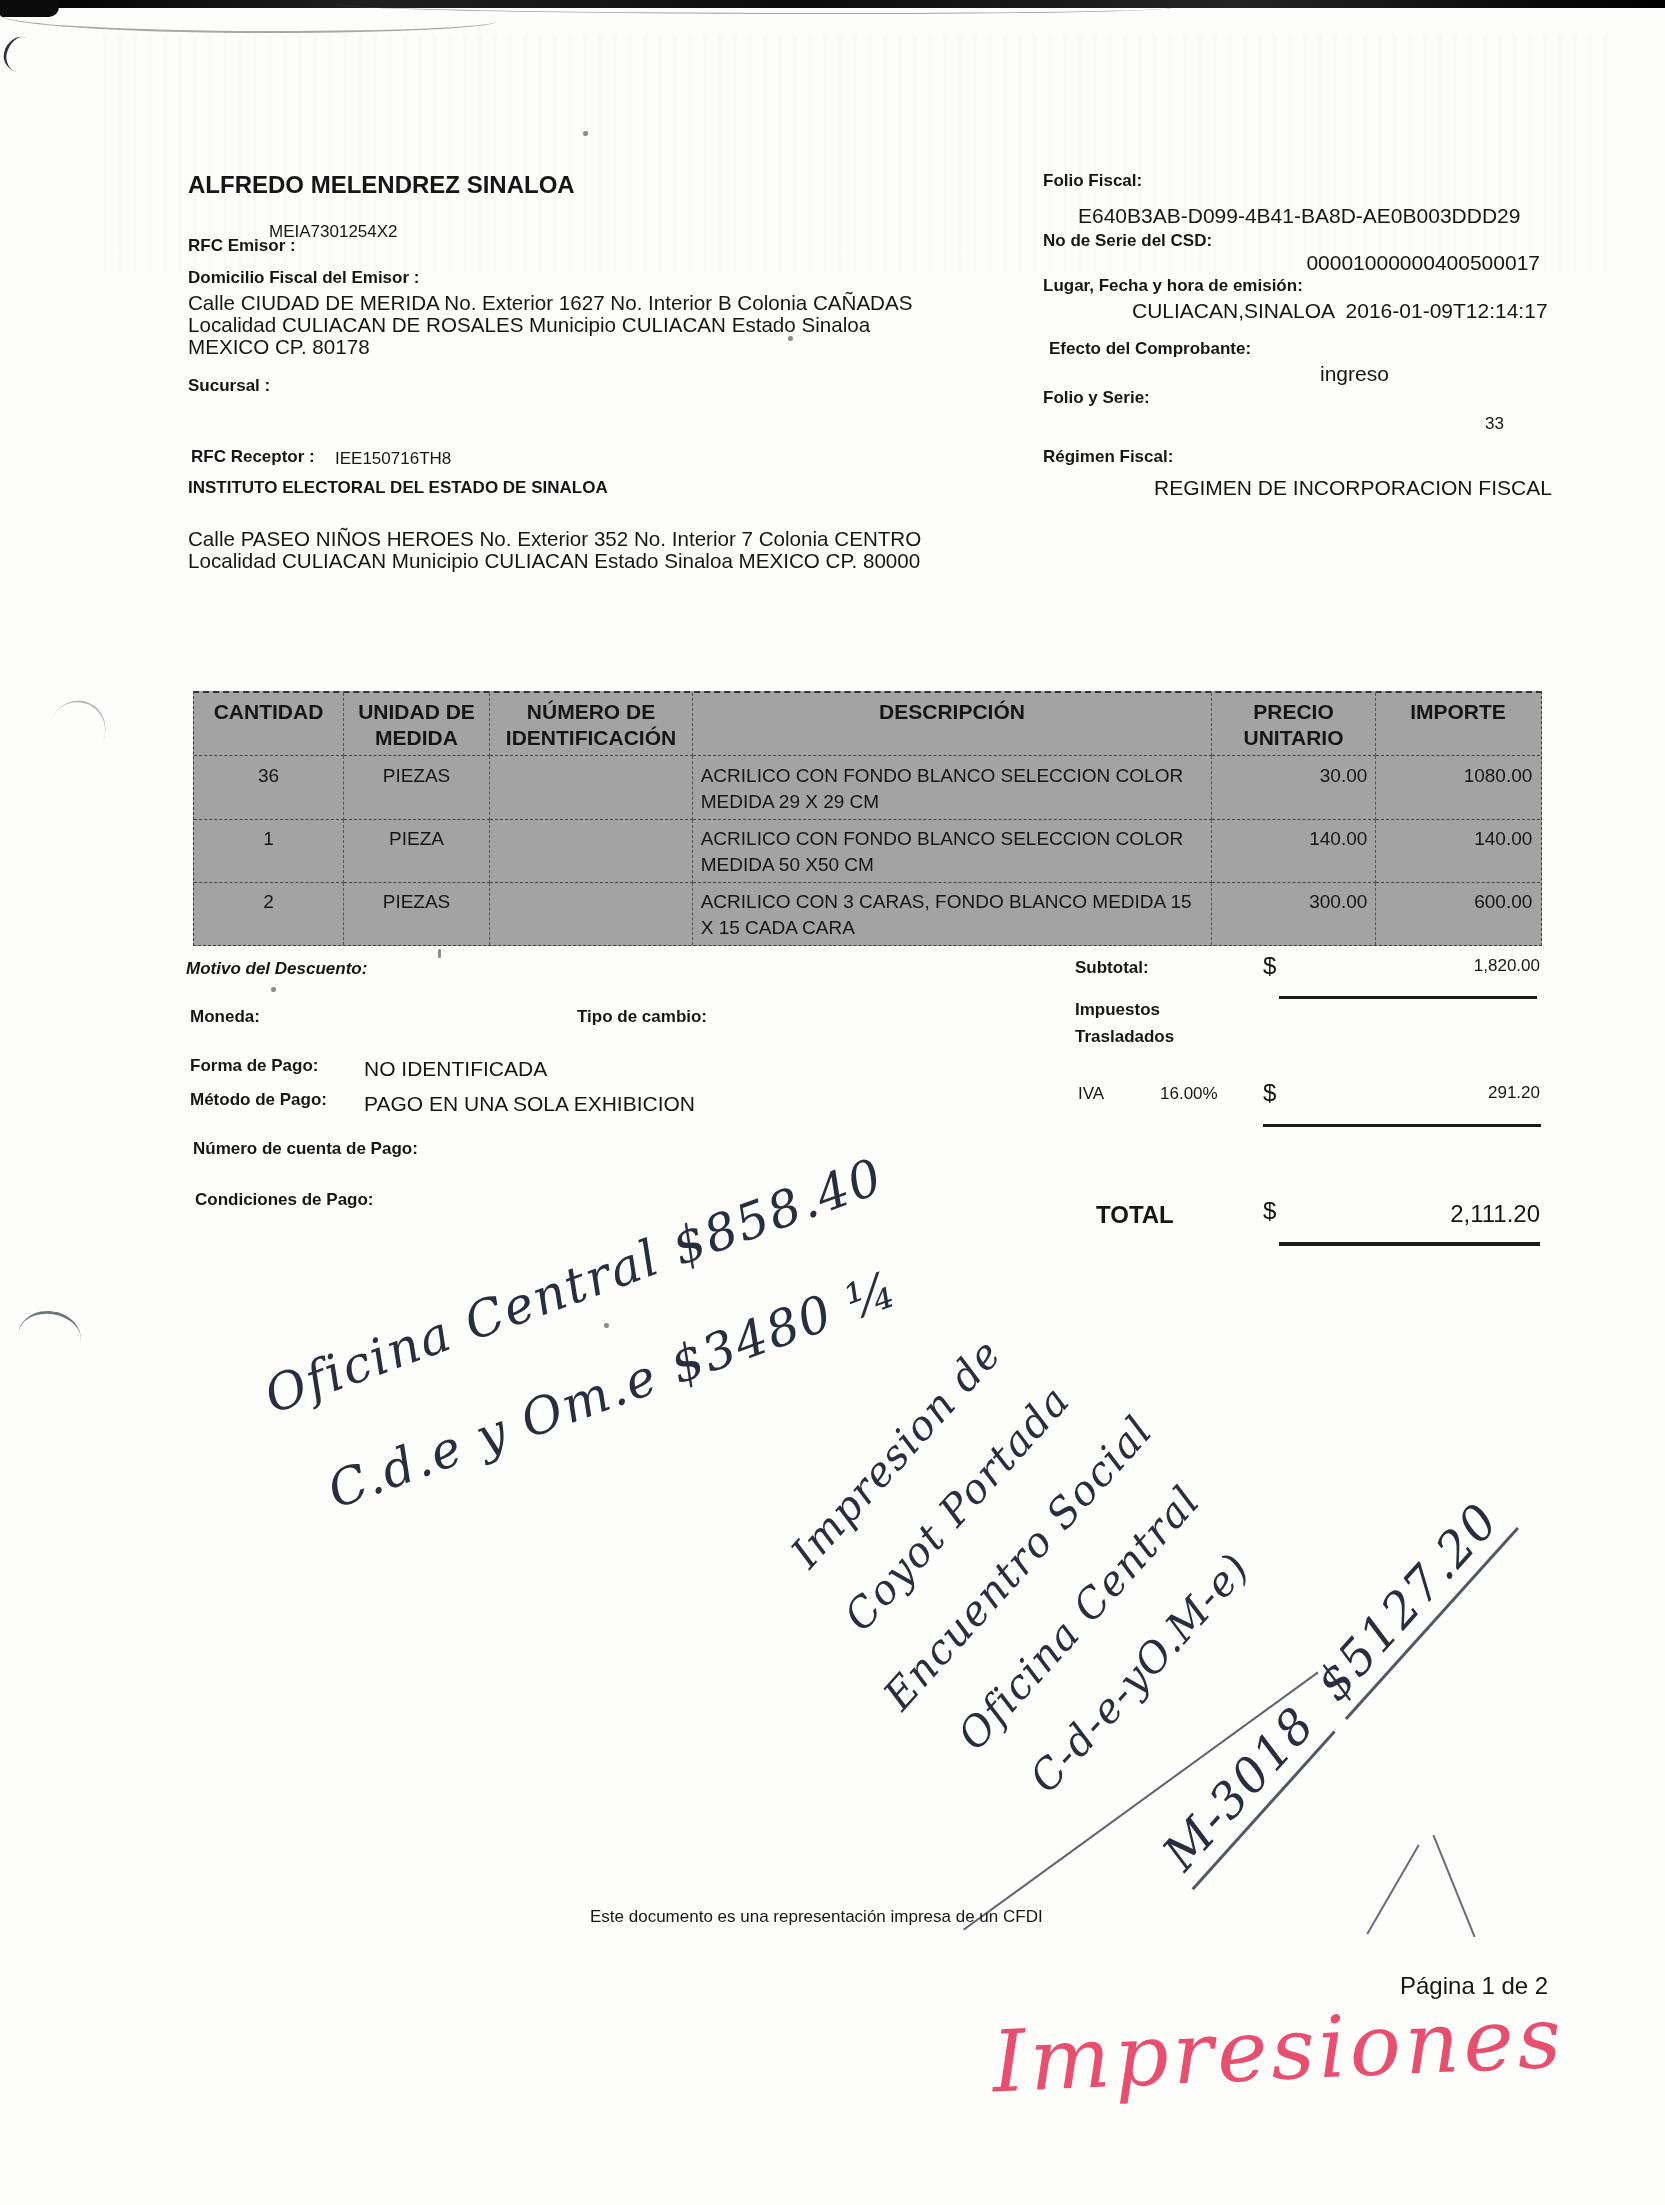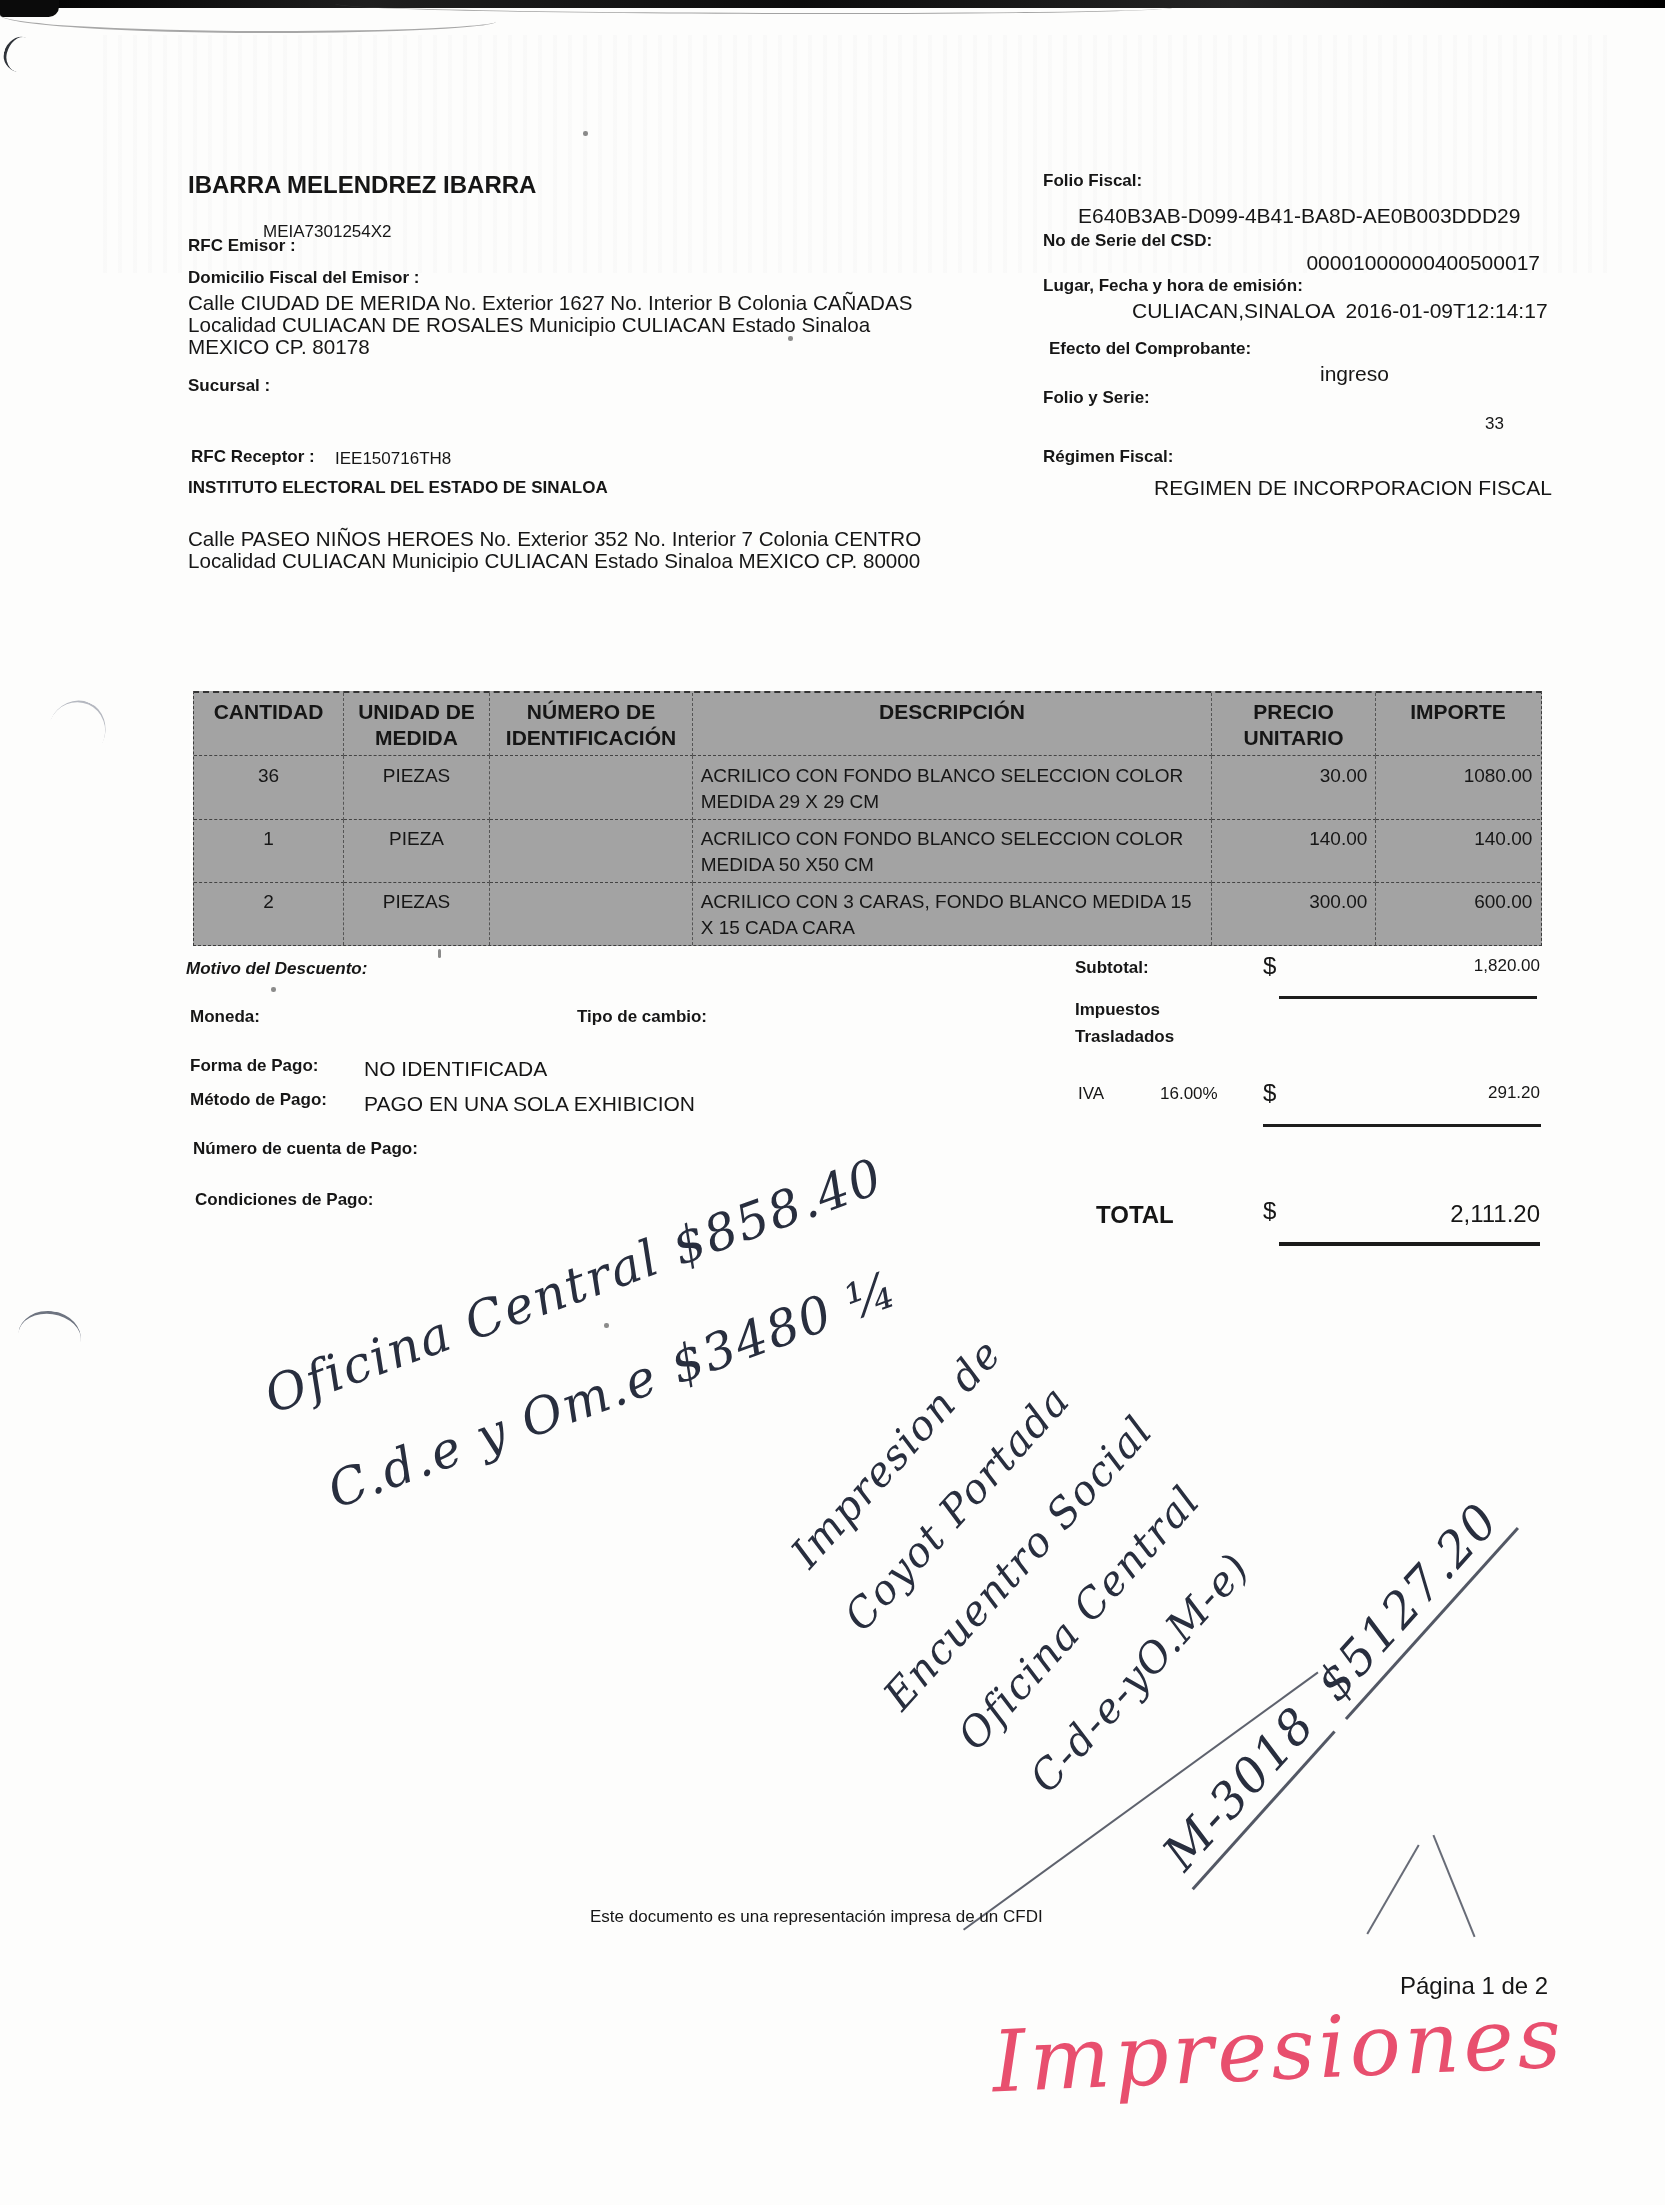--- a/index.html
+++ b/index.html
@@ -24,21 +24,21 @@
   #hook{left:3.9px;top:36px;width:26px;height:36px;border-left:3.2px solid #30343a;
     border-radius:60% 0 0 60%/55% 0 0 45%;transform:rotate(14deg);}
   #arc1{left:48px;top:700px;width:57px;height:61px;border-top:2.6px solid #a9adb6;
     border-radius:50%;transform:rotate(24deg);opacity:.85;}
   #arc2{left:18px;top:1311px;width:63px;height:49px;border-top:3.2px solid #6e7480;
     border-radius:50%;transform:rotate(8deg);}
   .dot{width:4.5px;height:4.5px;border-radius:50%;background:#5a5a5a;opacity:.7;}
 
   
   #e-name{left:188px;top:171px;}
-  #e-rfc-l{left:188px;top:236px;} #e-rfc-v{left:263px;top:222px;text-align:center;}
+  #e-rfc-l{left:188px;top:236px;} #e-rfc-v{left:269px;top:222px;text-align:center;}
   #e-dom-l{left:188px;top:268px;}
   #e-a1{left:188px;top:291px;} #e-a2{left:188px;top:313px;} #e-a3{left:188px;top:335px;}
   #e-suc{left:188px;top:376px;}
   #r-rfc-l{left:191px;top:447px;} #r-rfc-v{left:335px;top:449px;}
   #r-name{left:188px;top:478px;}
   #r-a1{left:188px;top:527px;} #r-a2{left:188px;top:549px;}
 
   
   #c-ff-l{left:1043px;top:171px;}  #c-ff-v{left:1078px;top:204px;}
   #c-csd-l{left:1043px;top:231px;} #c-csd-v{left:1282px;top:251px;width:258px;}
@@ -113,21 +113,21 @@
   <div class="abs" id="streaks"></div>
   <div class="abs" id="hook"></div>
   <div class="abs" id="arc1"></div>
   <div class="abs" id="arc2"></div>
   <div class="abs dot" style="left:583px;top:131px;"></div>
   <div class="abs dot" style="left:788px;top:336px;"></div>
   <div class="abs dot" style="left:438px;top:949px;width:3.2px;height:9px;border-radius:1.9px;"></div>
   <div class="abs dot" style="left:271px;top:987px;"></div>
   <div class="abs dot" style="left:604px;top:1323px;"></div>
 
-  <div class="abs fs37 b" id="e-name">IBARRA MELENDREZ IBARRA</div>
+  <div class="abs fs37 b" id="e-name">ALFREDO MELENDREZ SINALOA</div>
   <div class="abs fs34 b" id="e-rfc-l">RFC Emisor :</div>
   <div class="abs fs34" id="e-rfc-v">MEIA7301254X2</div>
   <div class="abs fs34 b" id="e-dom-l">Domicilio Fiscal del Emisor :</div>
   <div class="abs fs32" id="e-a1">Calle CIUDAD DE MERIDA No. Exterior 1627 No. Interior B Colonia CAÑADAS</div>
   <div class="abs fs32" id="e-a2">Localidad CULIACAN DE ROSALES Municipio CULIACAN Estado Sinaloa</div>
   <div class="abs fs32" id="e-a3">MEXICO CP. 80178</div>
   <div class="abs fs34 b" id="e-suc">Sucursal :</div>
 
   <div class="abs fs34 b" id="r-rfc-l">RFC Receptor :</div>
   <div class="abs fs34" id="r-rfc-v">IEE150716TH8</div>

